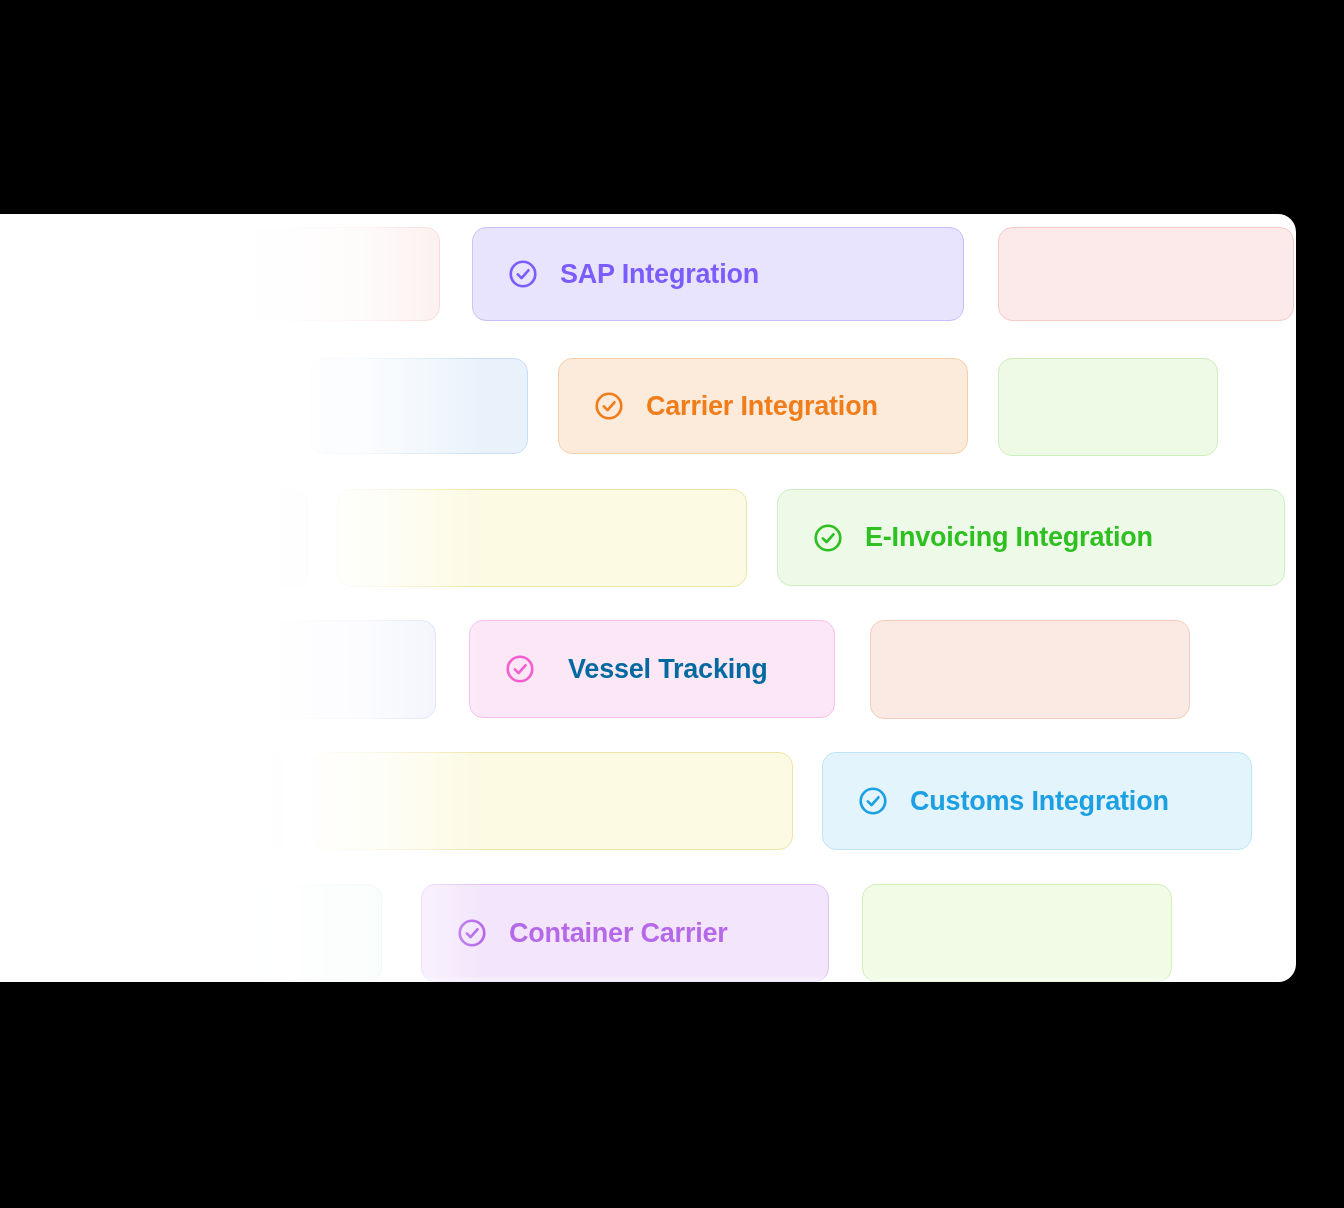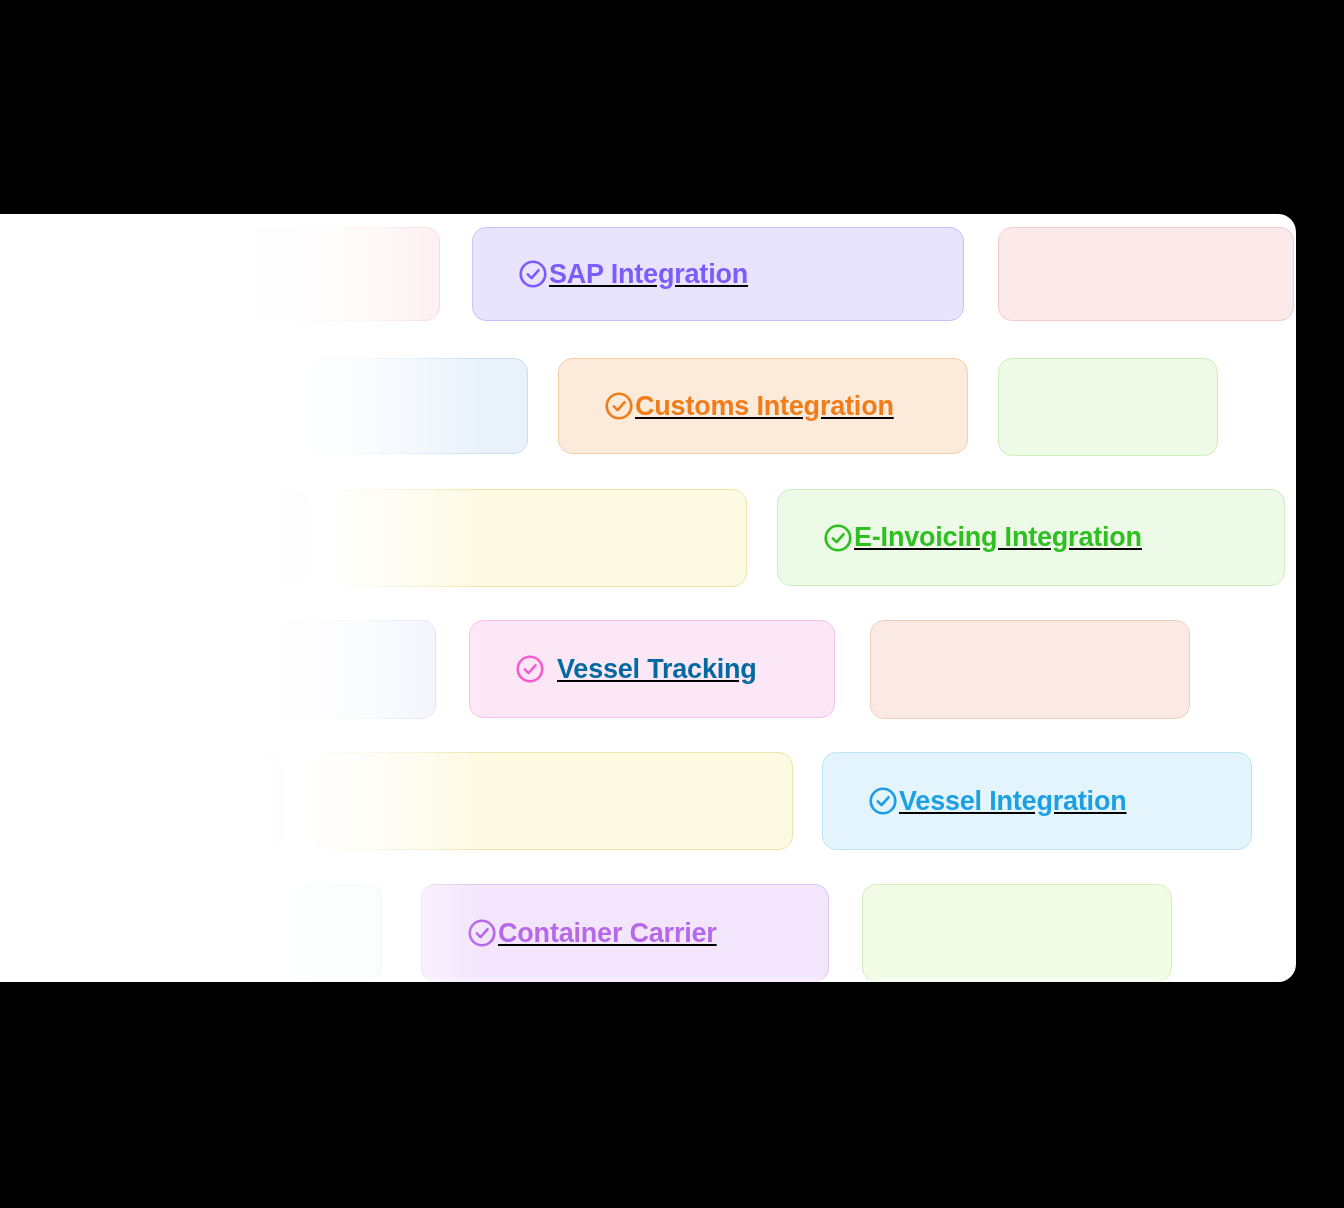--- a/index.html
+++ b/index.html
@@ -44,22 +44,22 @@
   .pill {
     position: absolute;
     display: flex;
     align-items: center;
     border-radius: 14px;
     border: 1px solid transparent;
     white-space: nowrap;
   }
 
   .pill.labelled {
-    padding-left: 44px;
-    text-decoration: underline;
+    padding-left: 34px;
+    gap: 21px;
   }
 
   .pill .ico {
     flex: 0 0 auto;
     width: 32px;
     height: 32px;
     display: block;
   }
 
   .pill .ico svg { display: block; width: 32px; height: 32px; }
@@ -130,21 +130,21 @@
           </span>
           <span class="lbl" style="color: rgb(124, 92, 252);">SAP Integration</span>
         </div>
         <div class="pill labelled" style="left: 606px; top: 144px; width: 410px; height: 96px; background: rgb(252, 234, 219); border-color: rgb(246, 207, 168);">
           <span class="ico">
             <svg viewBox="0 0 24 24" fill="none" stroke="#F07D1A" stroke-width="2" stroke-linecap="round" stroke-linejoin="round">
               <circle cx="12" cy="12" r="9.2"></circle>
               <polyline points="8.1,12.3 10.9,15.1 16.1,9.2"></polyline>
             </svg>
           </span>
-          <span class="lbl" style="color: rgb(240, 125, 26);">Customs Integration</span>
+          <span class="lbl" style="color: rgb(240, 125, 26);">Carrier Integration</span>
         </div>
         <div class="pill labelled" style="left: 825px; top: 275px; width: 508px; height: 97px; background: rgb(237, 250, 232); border-color: rgb(203, 239, 191);">
           <span class="ico">
             <svg viewBox="0 0 24 24" fill="none" stroke="#2EBF20" stroke-width="2" stroke-linecap="round" stroke-linejoin="round">
               <circle cx="12" cy="12" r="9.2"></circle>
               <polyline points="8.1,12.3 10.9,15.1 16.1,9.2"></polyline>
             </svg>
           </span>
           <span class="lbl" style="color: rgb(46, 191, 32);">E-Invoicing Integration</span>
         </div>
@@ -157,21 +157,21 @@
           </span>
           <span class="lbl" style="color: #0369a1; margin-left: 11px;">Vessel Tracking</span>
         </div>
         <div class="pill labelled" style="left: 870px; top: 538px; width: 430px; height: 98px; background: rgb(227, 244, 252); border-color: rgb(190, 228, 247);">
           <span class="ico">
             <svg viewBox="0 0 24 24" fill="none" stroke="#1CA0E3" stroke-width="2" stroke-linecap="round" stroke-linejoin="round">
               <circle cx="12" cy="12" r="9.2"></circle>
               <polyline points="8.1,12.3 10.9,15.1 16.1,9.2"></polyline>
             </svg>
           </span>
-          <span class="lbl" style="color: rgb(28, 160, 227);">Vessel Integration</span>
+          <span class="lbl" style="color: rgb(28, 160, 227);">Customs Integration</span>
         </div>
         <div class="pill labelled" style="left: 469px; top: 670px; width: 408px; height: 98px; background: rgb(243, 230, 252); border-color: rgb(224, 196, 246);">
           <span class="ico">
             <svg viewBox="0 0 24 24" fill="none" stroke="#B568E8" stroke-width="2" stroke-linecap="round" stroke-linejoin="round">
               <circle cx="12" cy="12" r="9.2"></circle>
               <polyline points="8.1,12.3 10.9,15.1 16.1,9.2"></polyline>
             </svg>
           </span>
           <span class="lbl" style="color: rgb(181, 104, 232);">Container Carrier</span>
         </div>

